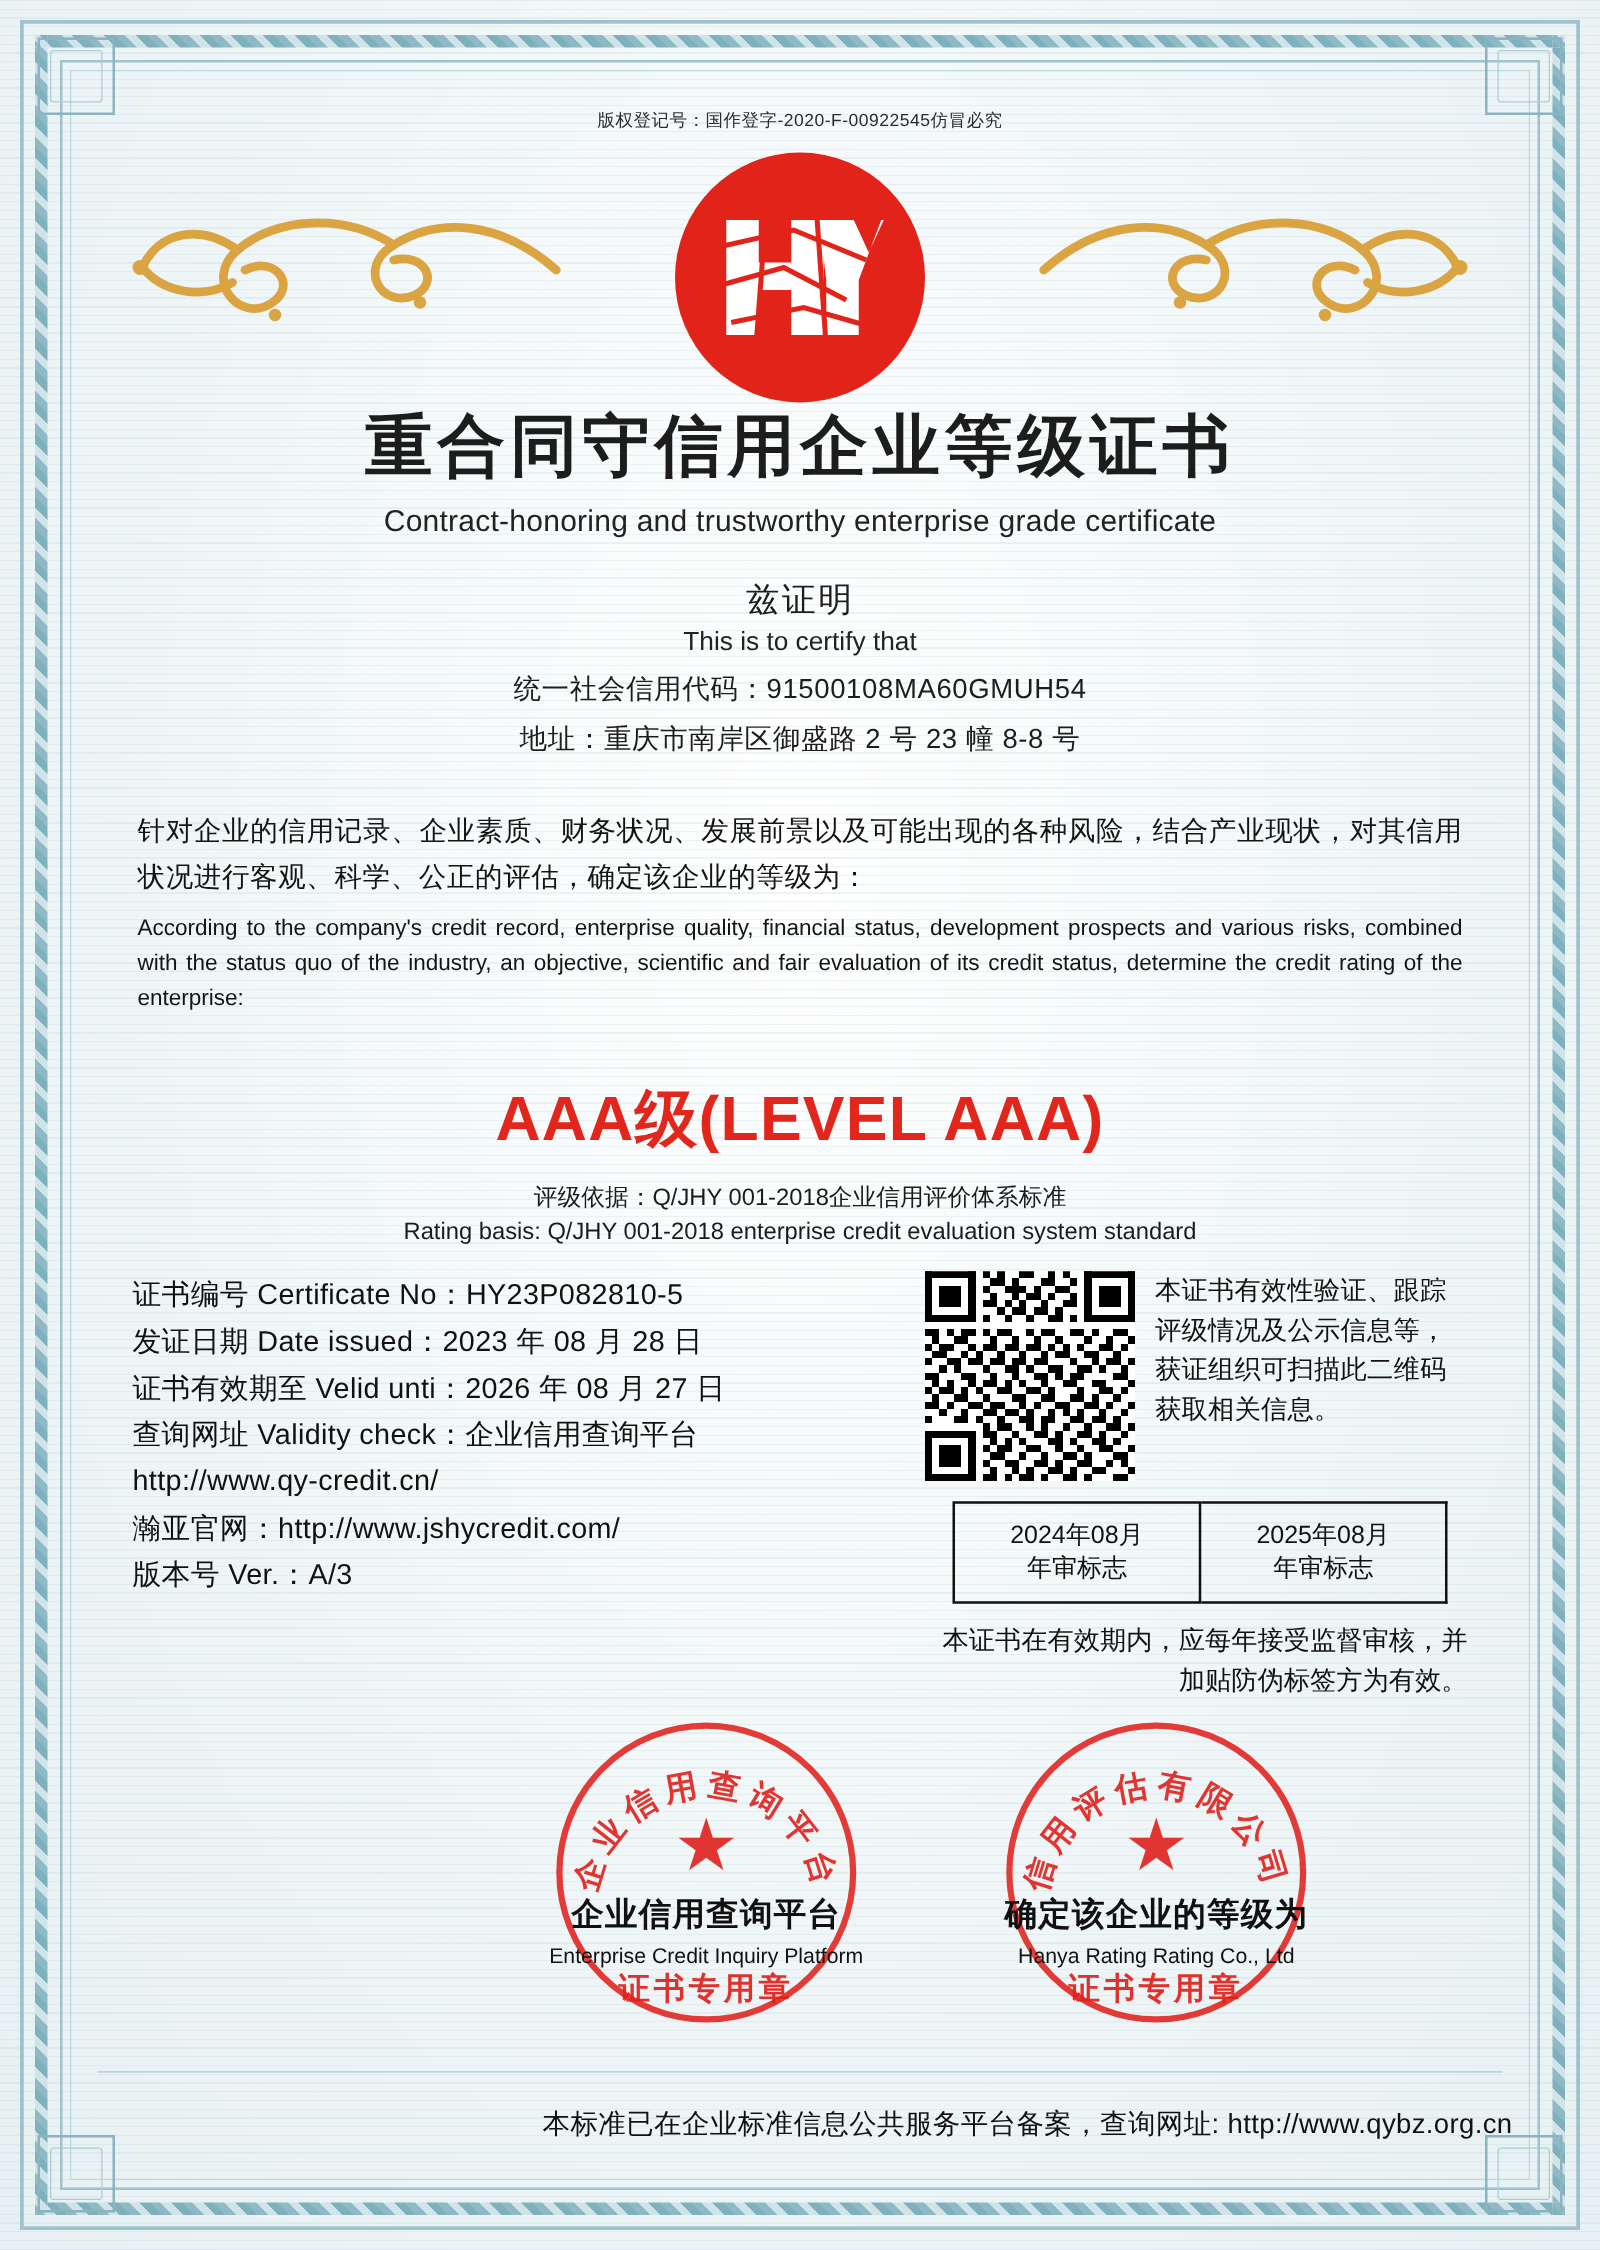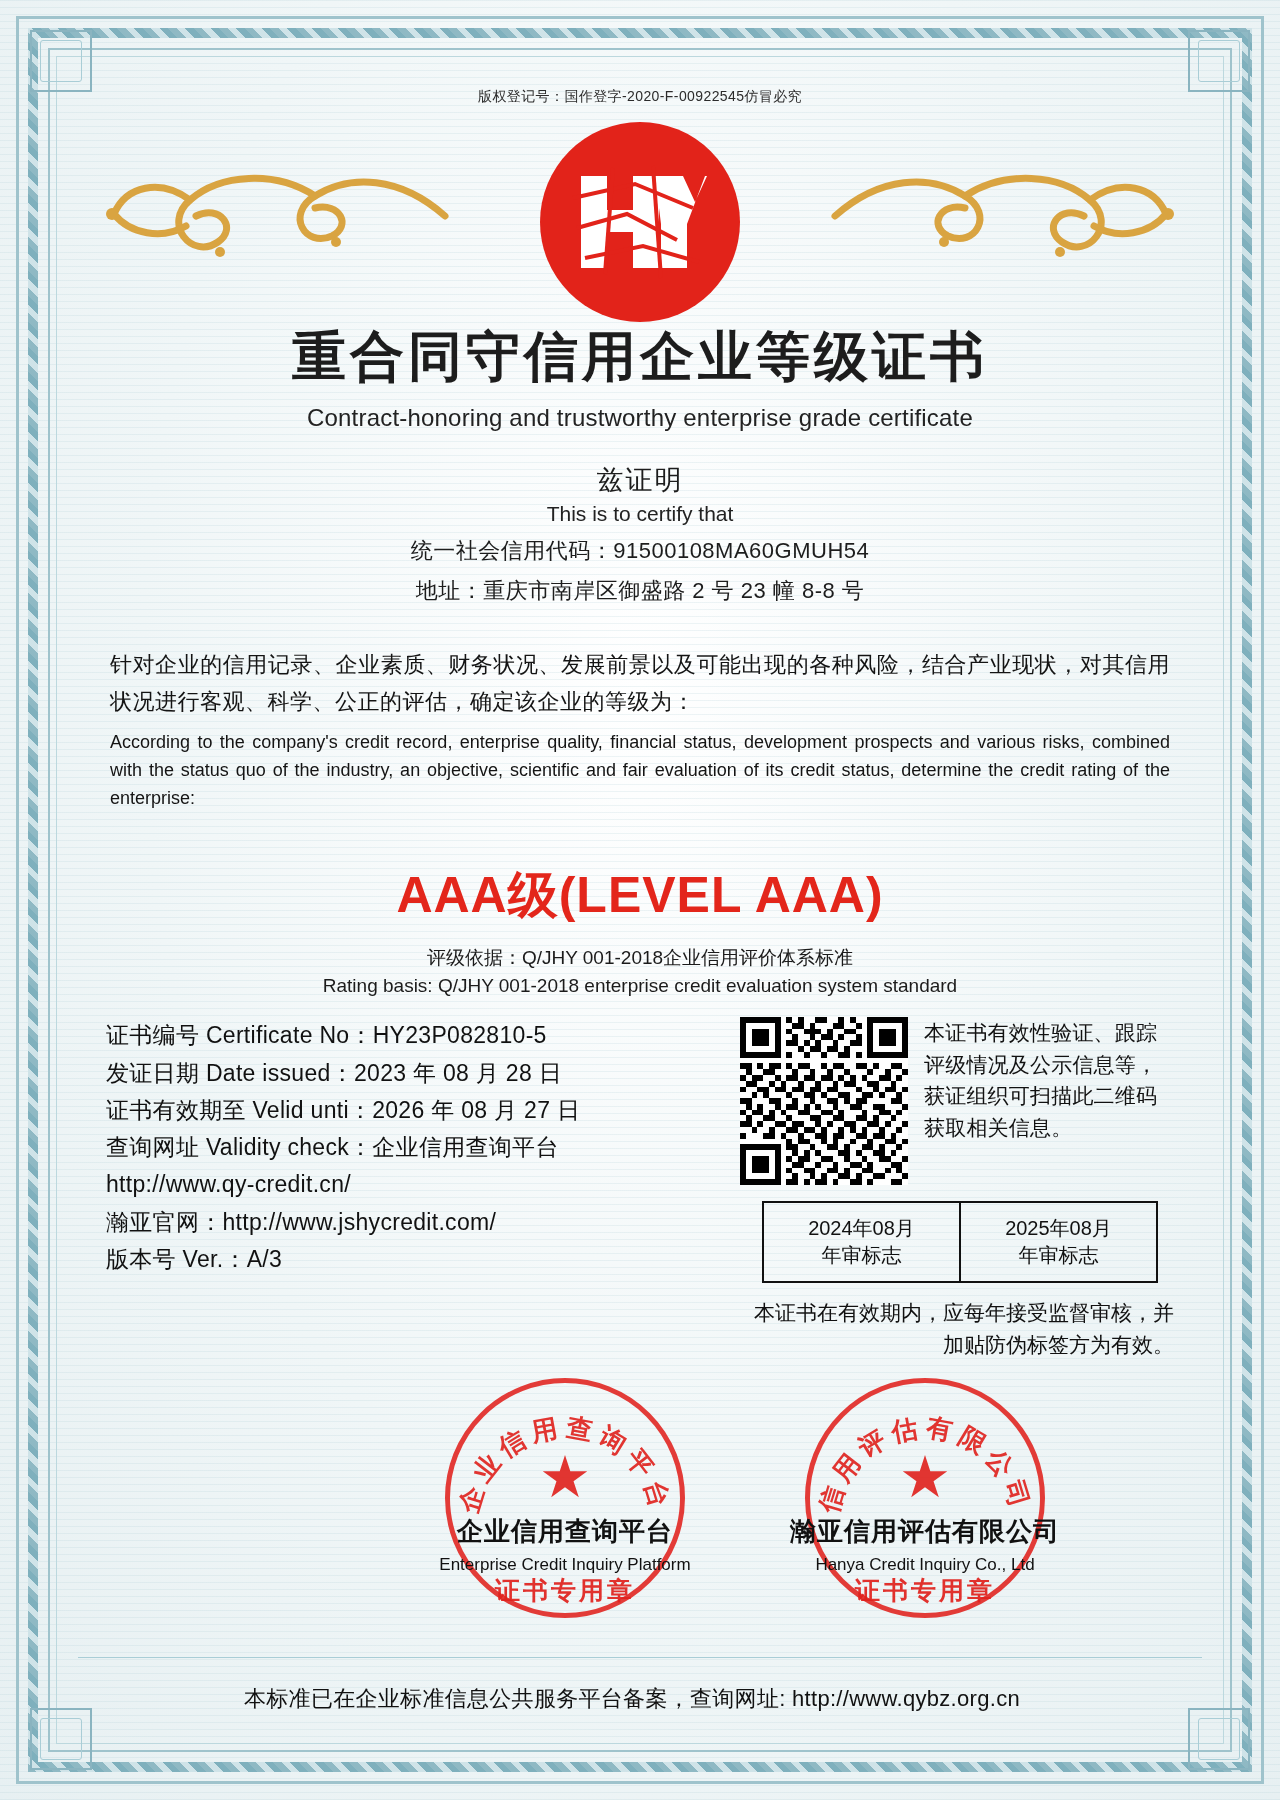--- a/index.html
+++ b/index.html
@@ -193,22 +193,22 @@
   .seal-name-en{
     position:relative;font-size:17px;color:#111;margin-top:6px;
   }
   .seal-sub{
     position:absolute;left:50%;top:178px;transform:translateX(-50%);
     font-size:25px;font-weight:bold;color:#e0211c;letter-spacing:3px;opacity:.92;
   }
 
   
   .footer{
-    position:absolute;left:0;right:16px;bottom:16px;
-    text-align:center;font-size:22px;color:#111;letter-spacing:.3px;
+    position:absolute;left:0;right:0;bottom:16px;
+    text-align:right;font-size:22px;color:#111;letter-spacing:.3px;
   }
   .divider{
     position:absolute;left:8px;right:8px;bottom:72px;height:1px;background:#a9cdd6;
   }
 </style>
 </head>
 <body>
 
 <div class="cert">
 
@@ -573,22 +573,22 @@
         <div class="seal-ring"></div>
         <svg class="seal-arc" viewBox="0 0 215 215">
           <defs>
               <path id="arcR" d="M22,110 A88,88 0 0 1 193,110"></path>
             </defs>
           <text font-size="26" font-weight="bold" fill="#e0211c" letter-spacing="6">
             <textPath href="#arcR" startOffset="50%" text-anchor="middle">信用评估有限公司</textPath>
           </text>
         </svg>
         <div class="seal-star">★</div>
-        <div class="seal-name-cn">瀚亚信用评估有限公司</div>
-        <div class="seal-name-en">Hanya Credit Inquiry Co., Ltd</div>
+        <div class="seal-name-cn">确定该企业的等级为</div>
+        <div class="seal-name-en">Hanya Rating Rating Co., Ltd</div>
         <div class="seal-sub">证书专用章</div>
       </div>
 
     </div>
 
     <div class="divider"></div>
     <div class="footer">本标准已在企业标准信息公共服务平台备案，查询网址: http://www.qybz.org.cn</div>
 
   </div>
 </div>

